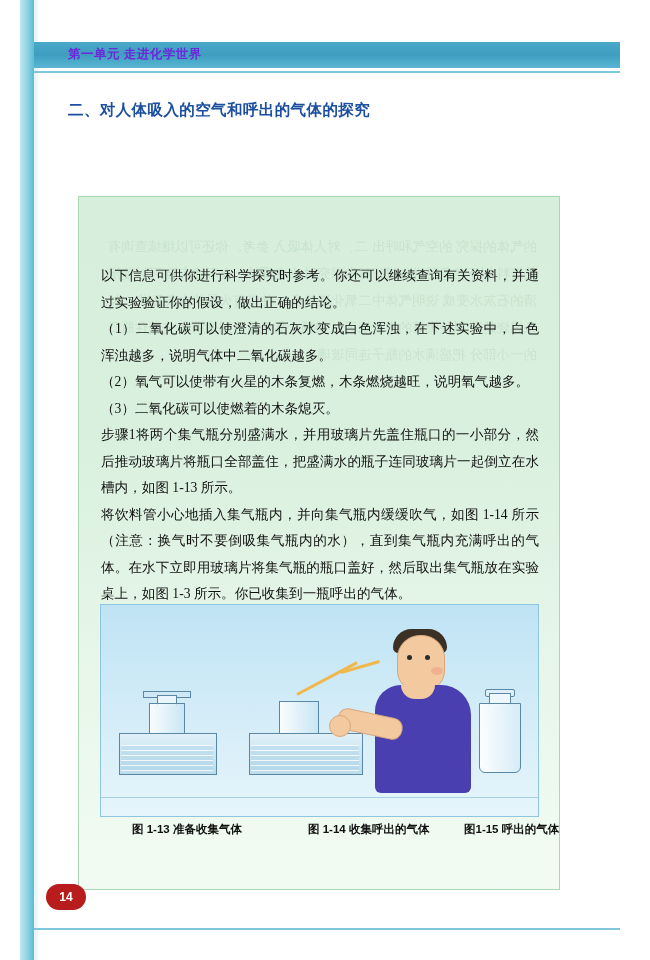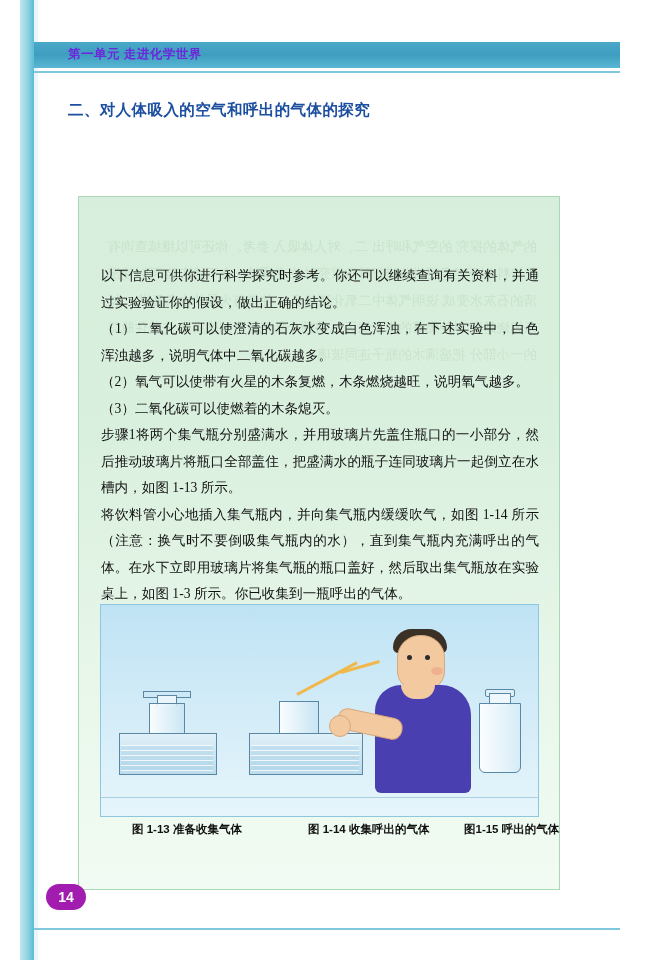--- a/index.html
+++ b/index.html
@@ -426,24 +426,24 @@
   .cap-14 { left: 268px; top: 822px; margin-left: 40px; }
   .cap-15 { left: 444px; top: 822px; padding-left: 20px; }
 
   
   .page-number {
     position: absolute;
     left: 46px;
     top: 884px;
     width: 40px;
     height: 26px;
-    background: #a21caf;
+    background: #b91c1c;
     border-radius: 13px;
     color: #ffffff;
-    font-size: 14px;
+    font-size: 12px;
     font-weight: bold;
     display: flex;
     align-items: center;
     justify-content: center;
     font-family: "Liberation Sans", sans-serif;
   }
   .footer-rule {
     position: absolute;
     left: 34px;
     top: 928px;

